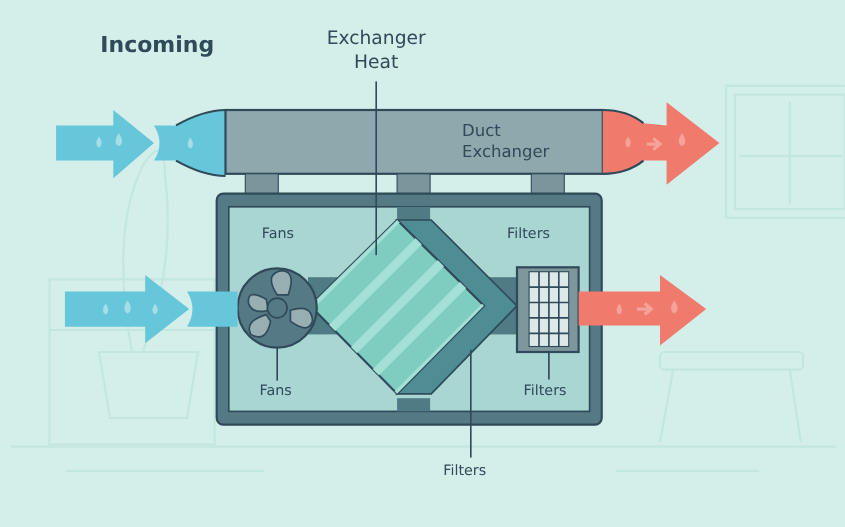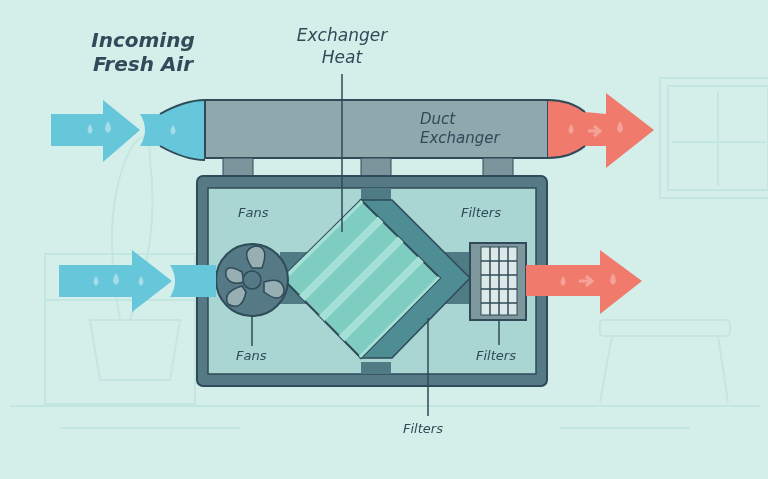--- a/index.html
+++ b/index.html
@@ -1,17 +1,17 @@
 <!DOCTYPE html>
 <html><head>
 <meta charset="utf-8">
 <style>
   html,body{margin:0;padding:0;}
   body{width:768px;height:479px;overflow:hidden;background:#d4efea;font-family:"DejaVu Sans","Liberation Sans",sans-serif;}
-  #stage{position:relative;width:768px;height:479px;font-style:italic;}
+  #stage{position:relative;width:768px;height:479px;}
   svg{position:absolute;left:0;top:0;}
   .lbl{position:absolute;color:#2f4a58;font-weight:500;white-space:nowrap;}
   .big{font-size:20px;line-height:24px;text-align:center;font-weight:600;}
   .sm{font-size:13px;line-height:18px;}
 </style>
 </head>
 <body>
 
 <div id="stage">
 <svg width="768" height="479" viewBox="0 0 768 479">
@@ -133,21 +133,20 @@
   <g stroke="#2f4a58" stroke-width="1.5">
     <line x1="342" y1="74" x2="342" y2="232"></line>
     <line x1="252" y1="316" x2="252" y2="346"></line>
     <line x1="499" y1="320" x2="499" y2="345"></line>
     <line x1="428" y1="318" x2="428" y2="416"></line>
   </g>
 </svg>
 
 <div class="lbl big" style="left:78px;top:28px;width:130px;">
   <div>Incoming</div>
-  <div>Fresh Air</div>
 </div>
 <div class="lbl big" style="left:506px;top:28px;width:130px;">
 </div>
 <div class="lbl" style="left:282px;top:24px;width:120px;text-align:center;font-size:17px;line-height:22px;">
   <div>Exchanger</div>
   <div>Heat</div>
 </div>
 <div class="lbl" style="left:420px;top:110px;width:110px;font-size:15px;line-height:19px;">
   <div>Duct</div>
   <div>Exchanger</div>

